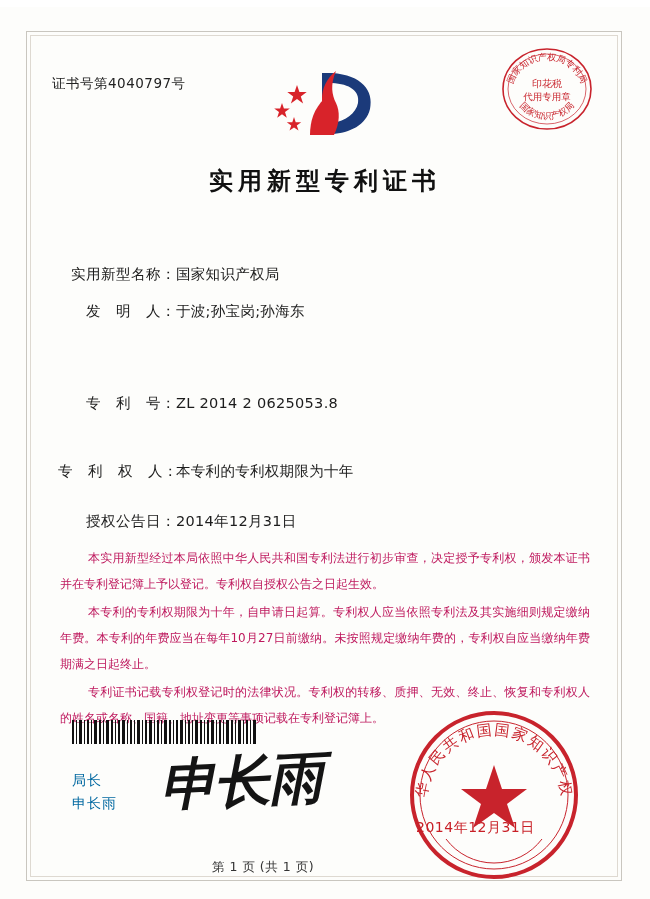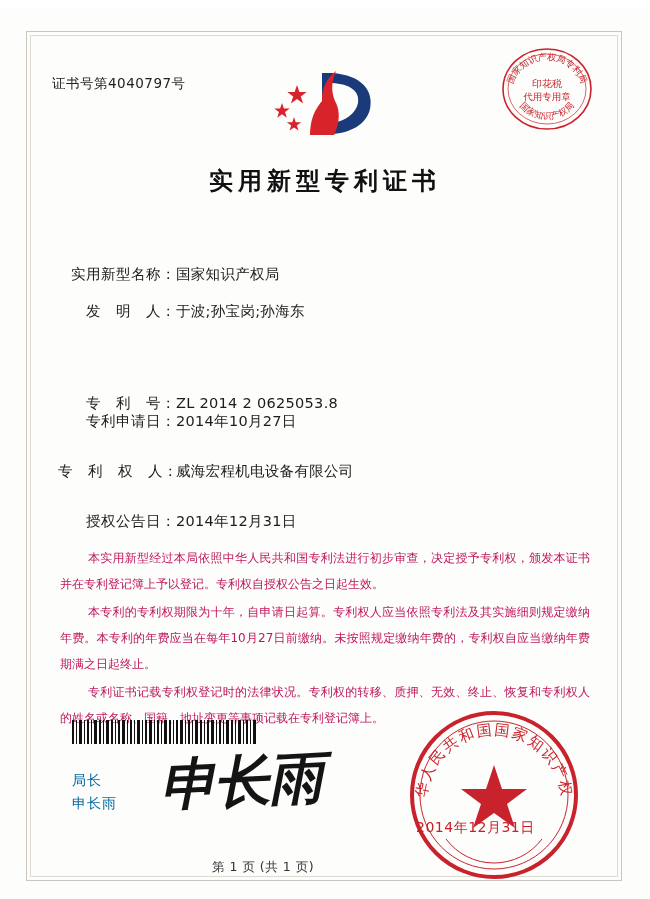--- a/index.html
+++ b/index.html
@@ -218,25 +218,22 @@
 
   <div class="field f1">
     <span class="lbl">实用新型名称：</span><span class="val">国家知识产权局</span>
   </div>
   <div class="field f2">
     <span class="lbl">发　明　人：</span><span class="val">于波;孙宝岗;孙海东</span>
   </div>
   <div class="field f3">
     <span class="lbl">专　利　号：</span><span class="val">ZL 2014 2 0625053.8</span>
   </div>
-  <div class="field f4">
-    <span class="lbl">专利申请日：</span><span class="val">2014年10月27日</span>
-  </div>
   <div class="field f5">
-    <span class="lbl">专　利　权　人：</span><span class="val">威海宏程机电设备有限公司</span>
+    <span class="lbl">专　利　权　人：</span><span class="val">本专利的专利权期限为十年</span>
   </div>
   <div class="field f6">
     <span class="lbl">授权公告日：</span><span class="val">2014年12月31日</span>
   </div>
 
   <div class="para p1">本实用新型经过本局依照中华人民共和国专利法进行初步审查，决定授予专利权，颁发本证书并在专利登记簿上予以登记。专利权自授权公告之日起生效。</div>
   <div class="para p2">本专利的专利权期限为十年，自申请日起算。专利权人应当依照专利法及其实施细则规定缴纳年费。本专利的年费应当在每年10月27日前缴纳。未按照规定缴纳年费的，专利权自应当缴纳年费期满之日起终止。</div>
   <div class="para p3">专利证书记载专利权登记时的法律状况。专利权的转移、质押、无效、终止、恢复和专利权人的姓名或名称、国籍、地址变更等事项记载在专利登记簿上。</div>
 
   <div class="barcode">

